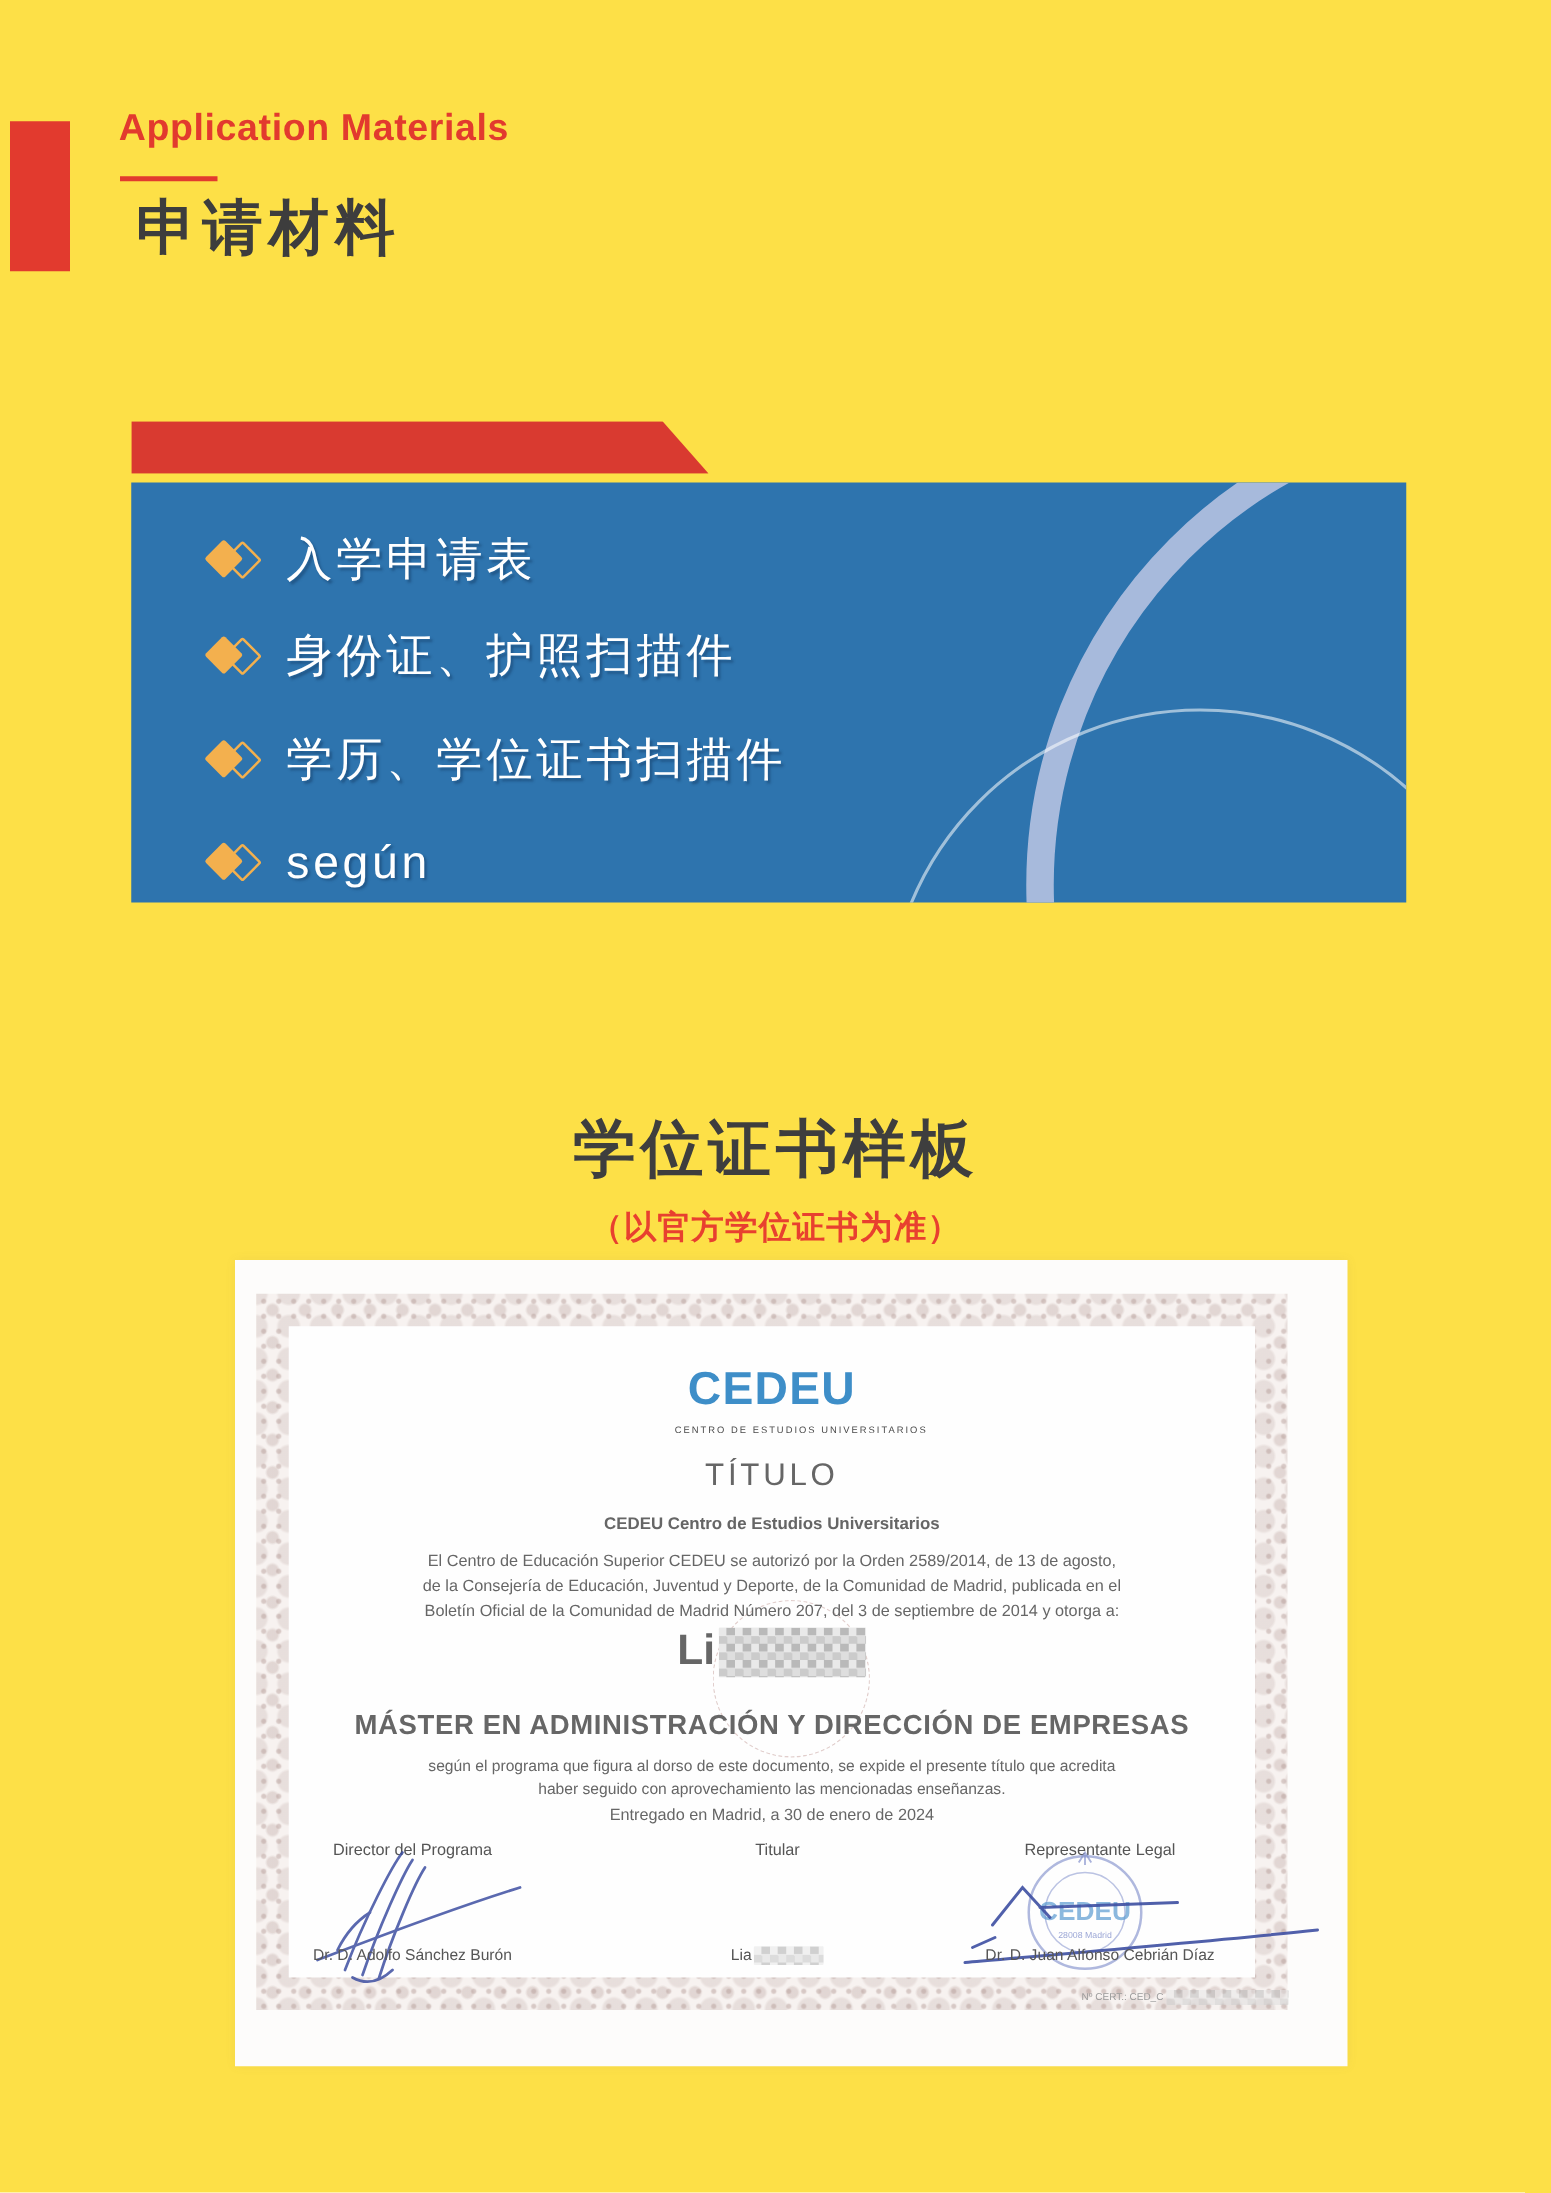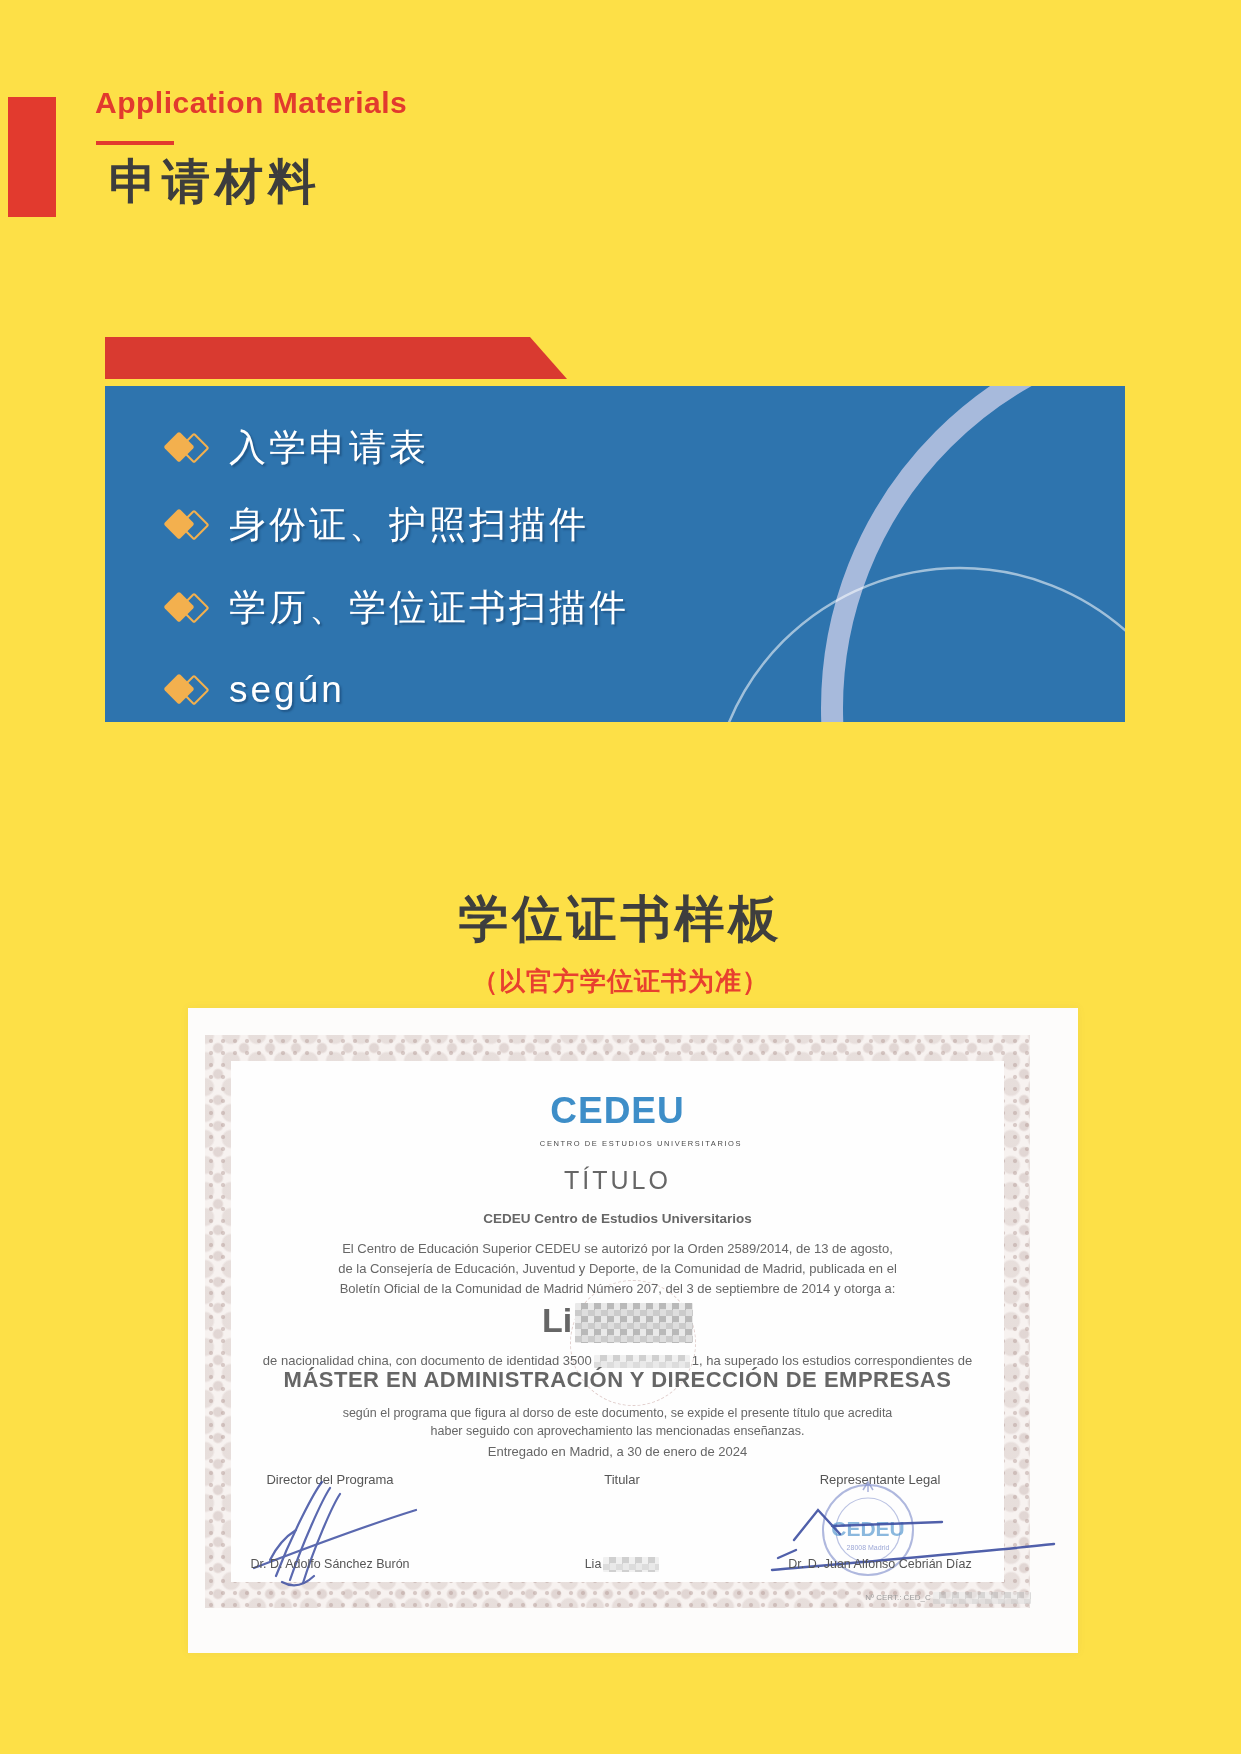--- a/index.html
+++ b/index.html
@@ -136,23 +136,20 @@
     <div class="cline c-intro">
       <div>El Centro de Educación Superior CEDEU se autorizó por la Orden 2589/2014, de 13 de agosto,</div>
       <div>de la Consejería de Educación, Juventud y Deporte, de la Comunidad de Madrid, publicada en el</div>
       <div>Boletín Oficial de la Comunidad de Madrid Número 207, del 3 de septiembre de 2014 y otorga a:</div>
     </div>
 
     <div class="cline c-name">
       <span>Li</span><span class="blur-box" style="width:118px;height:40px;margin-left:3px;"></span>
     </div>
 
-    <div class="cline c-ident">
-      <span>de nacionalidad china, con documento de identidad 3500</span><span class="blur-box blur-light" style="width:96px;height:13px;margin:0 2px;"></span><span>1, ha superado los estudios correspondientes de</span>
-    </div>
 
     <div class="cline c-degree">MÁSTER EN ADMINISTRACIÓN Y DIRECCIÓN DE EMPRESAS</div>
 
     <div class="cline c-closing">
       <div>según el programa que figura al dorso de este documento, se expide el presente título que acredita</div>
       <div>haber seguido con aprovechamiento las mencionadas enseñanzas.</div>
     </div>
 
     <div class="cline c-issued">Entregado en Madrid, a 30 de enero de 2024</div>
 

